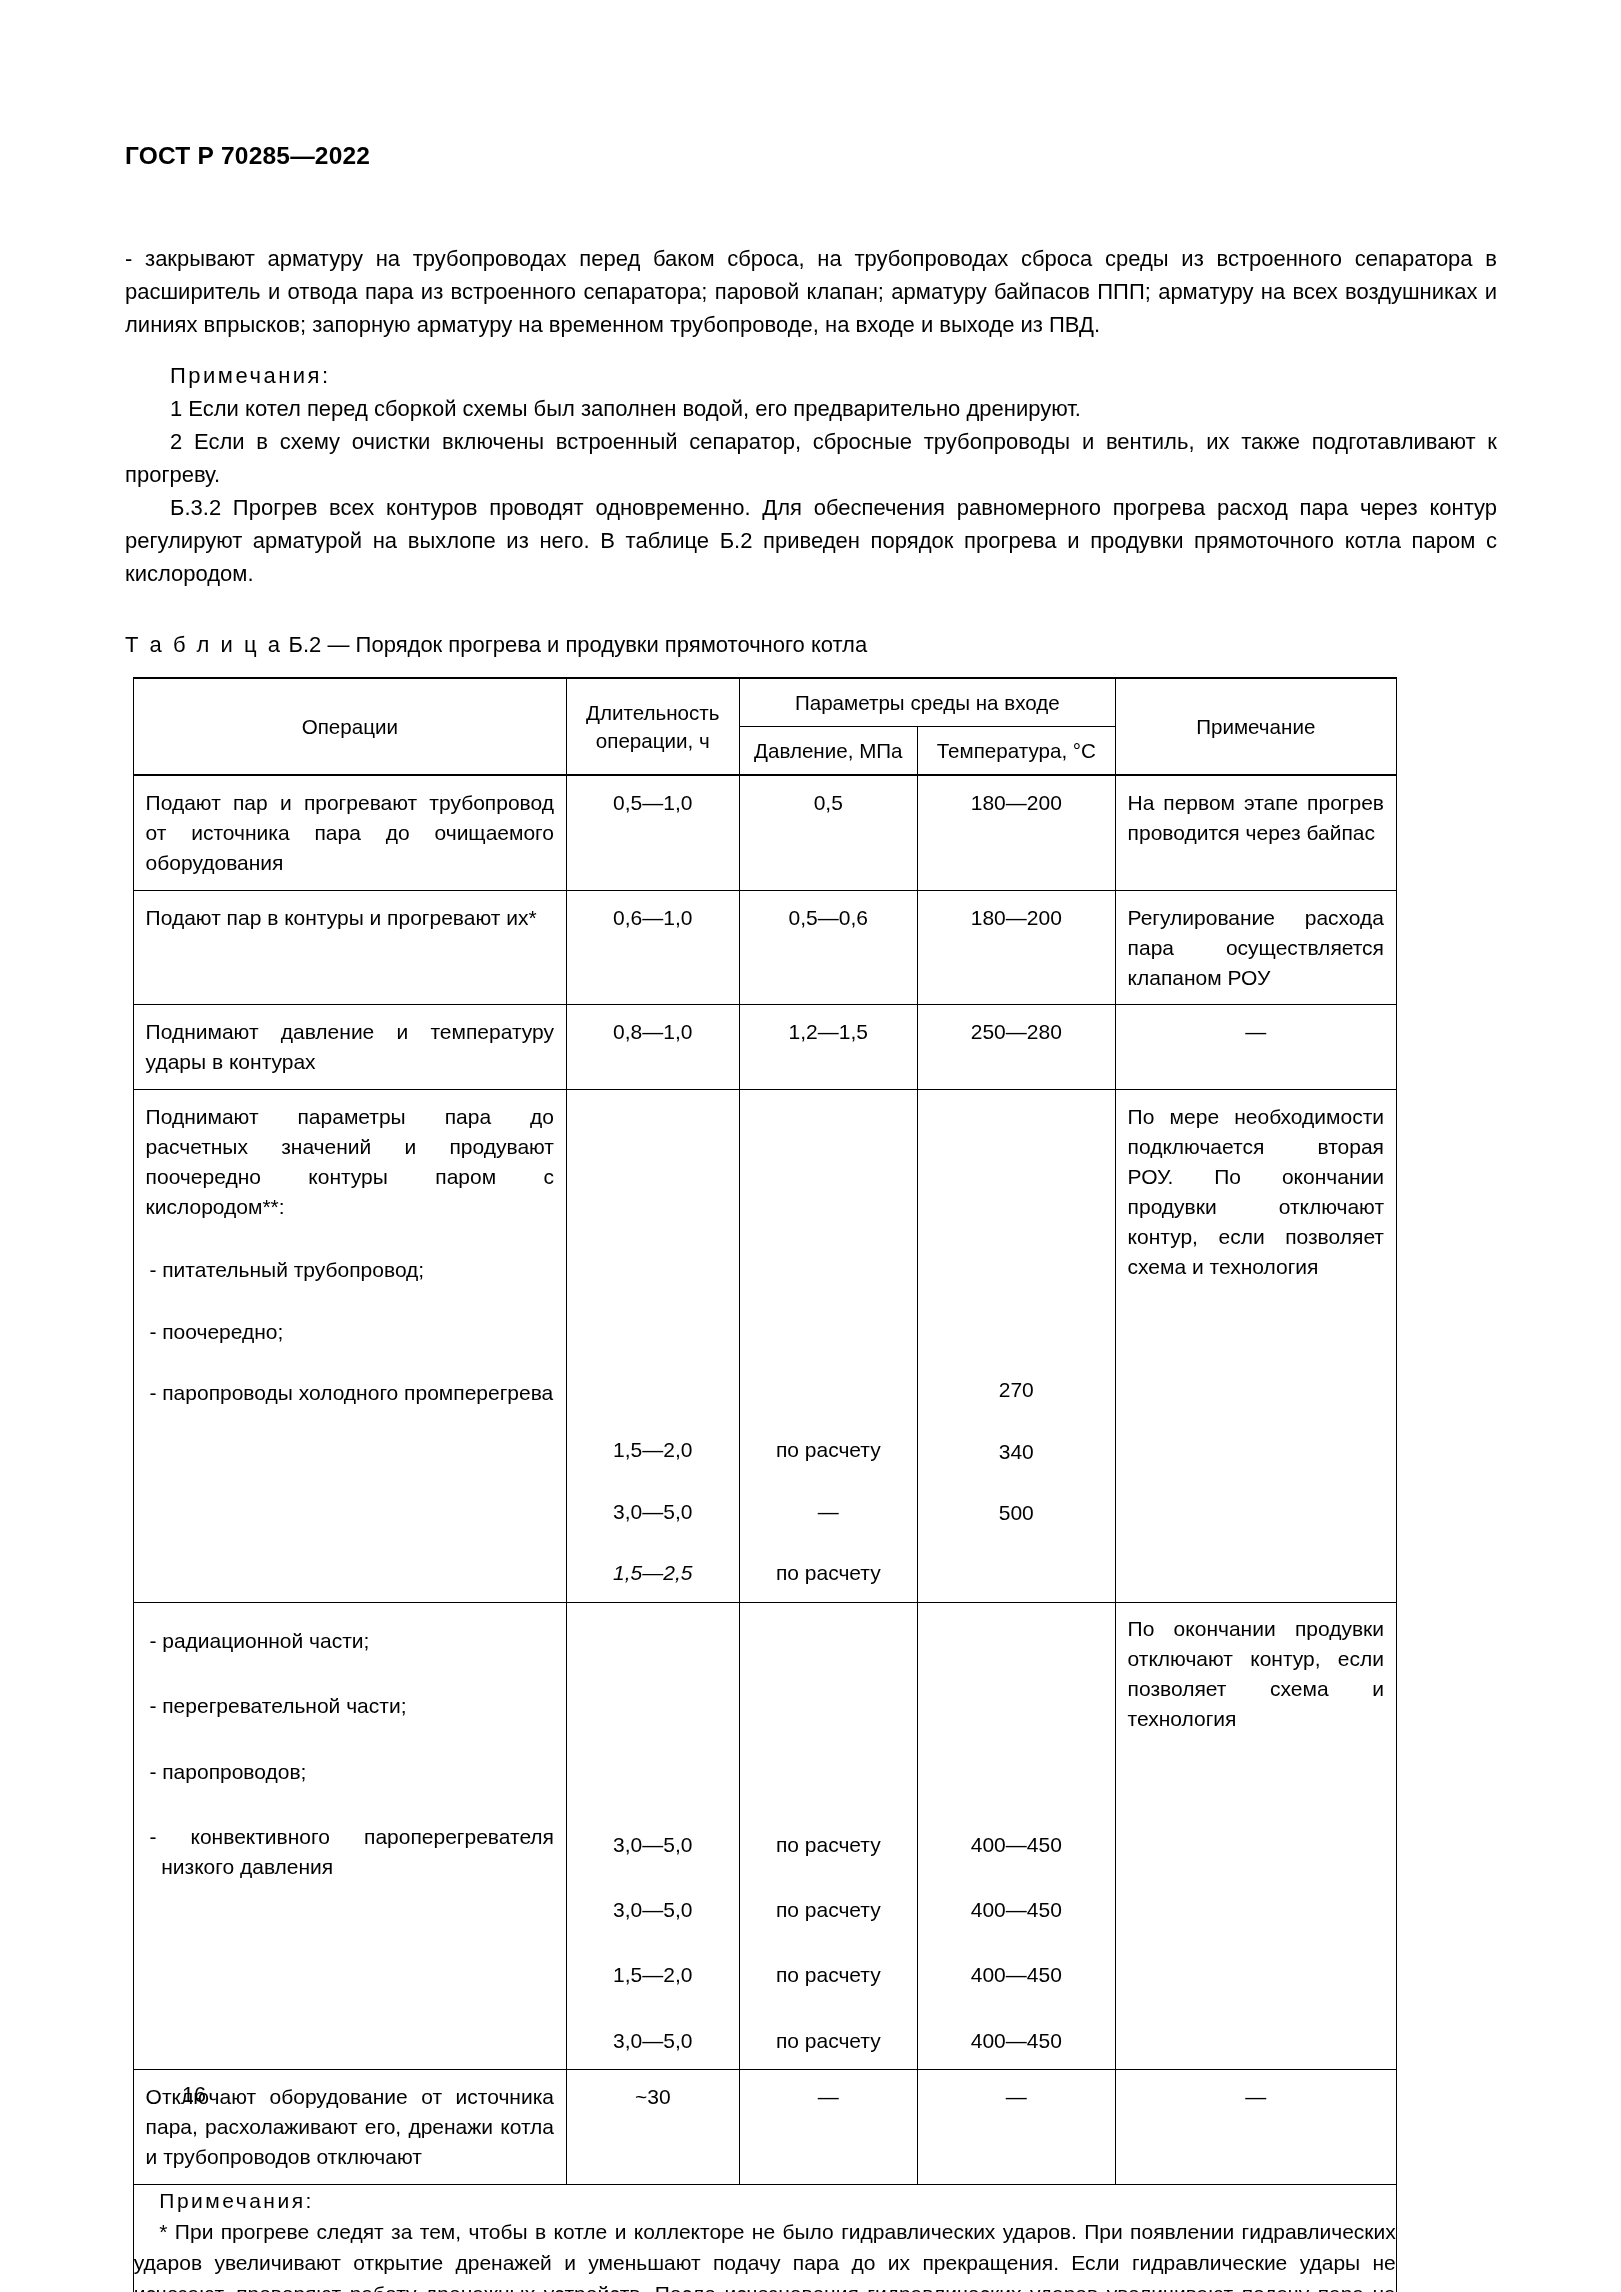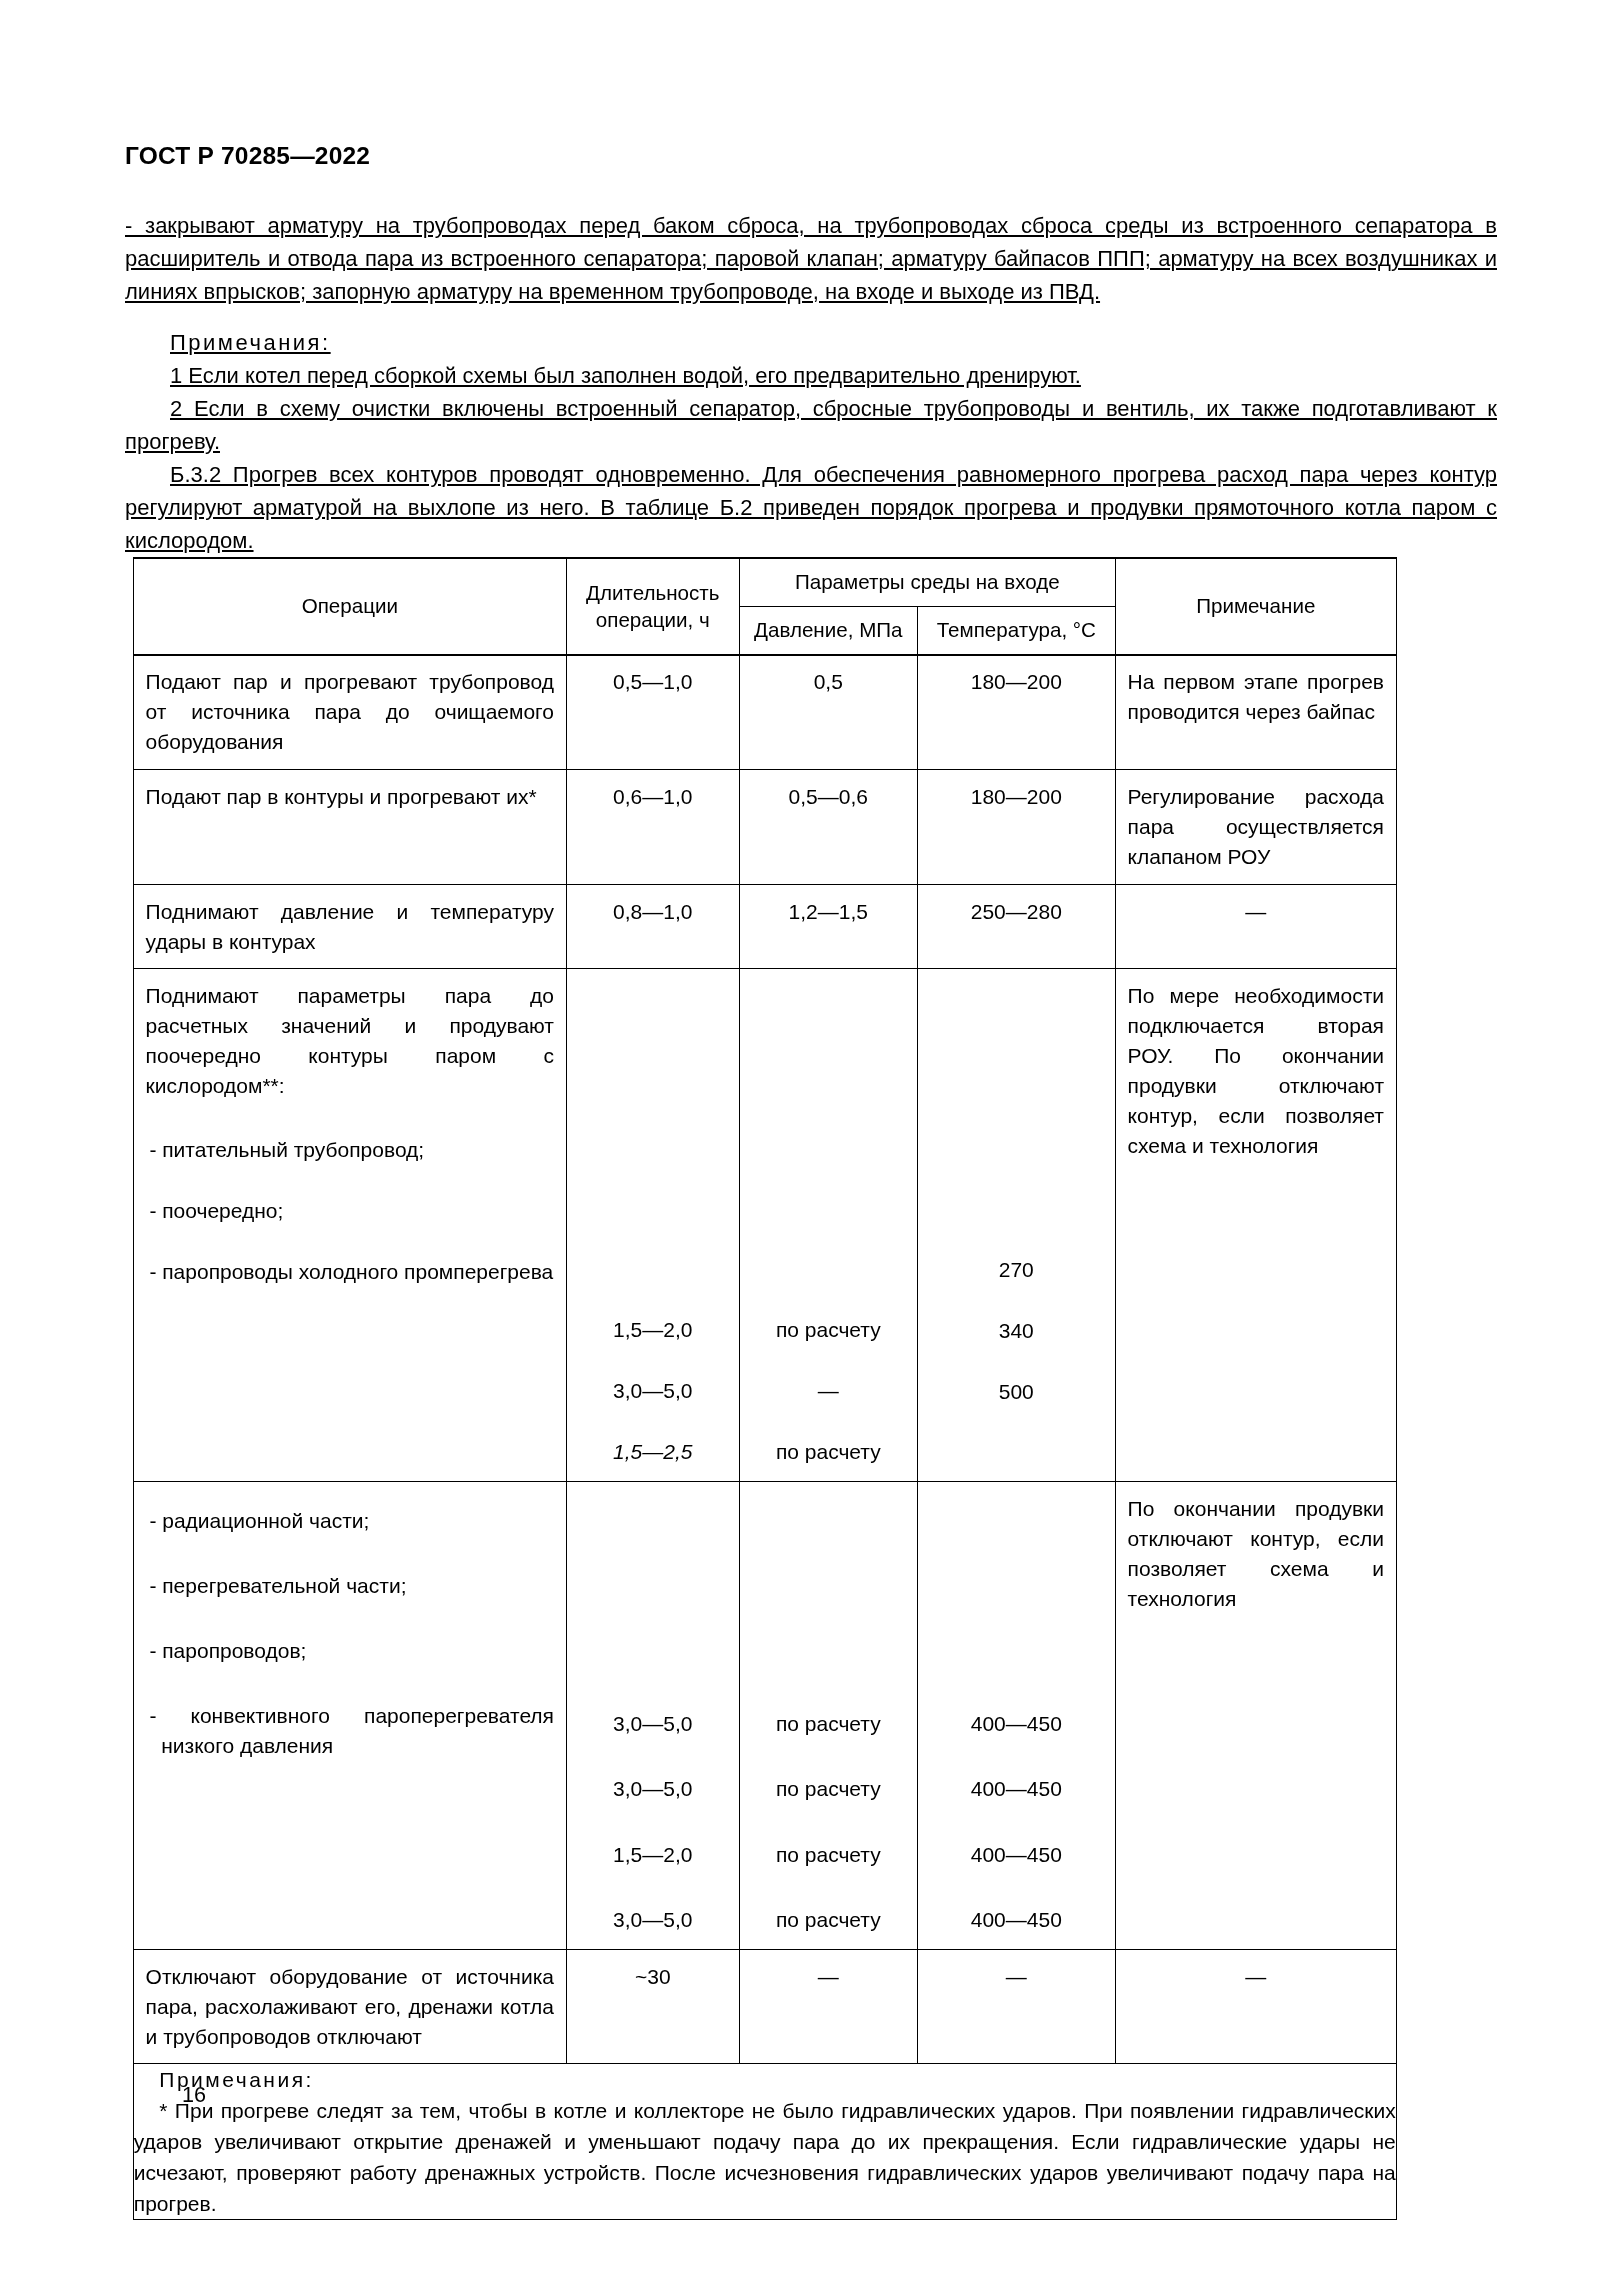--- a/index.html
+++ b/index.html
@@ -33,22 +33,21 @@
     font-family: "Liberation Sans", sans-serif;
     font-weight: bold;
     font-size: 24.5px;
     letter-spacing: 0.2px;
     margin-top: 142px;
     margin-bottom: 0;
   }
 
   
   .body-block {
-    margin-top: 39px;
-    text-decoration: underline;
+    margin-top: 72px;
   }
   p.para {
     font-size: 22px;
     line-height: 33px;
     text-align: justify;
     margin: 0;
     text-indent: 0;
     hyphens: manual;
   }
   p.para.indent {
@@ -194,20 +193,26 @@
 
       <div class="notes-head">Примечания:</div>
 
       <p class="note-item">1 Если котел перед сборкой схемы был заполнен водой, его предварительно дренируют.</p>
 
       <p class="note-item">2 Если в схему очистки включены встроенный сепаратор, сбросные трубопроводы и вентиль, их также подготавливают к прогреву.</p>
 
       <p class="para indent section-para">Б.3.2 Прогрев всех контуров проводят одновременно. Для обеспечения равномерного прогрева расход пара через контур регулируют арматурой на выхлопе из него. В таблице Б.2 приведен порядок прогрева и продувки прямоточного котла паром с кислородом.</p>
     </div>
 
+    <div class="table-caption">
+      <span class="tcap-word">Т а б л и ц а</span>
+      <span>Б.2</span>
+      <span>—</span>
+      <span>Порядок прогрева и продувки прямоточного котла</span>
+    </div>
 
     <table class="gost">
       <colgroup>
         <col style="width:433px">
         <col style="width:173px">
         <col style="width:178px">
         <col style="width:198px">
         <col style="width:281px">
       </colgroup>
 

